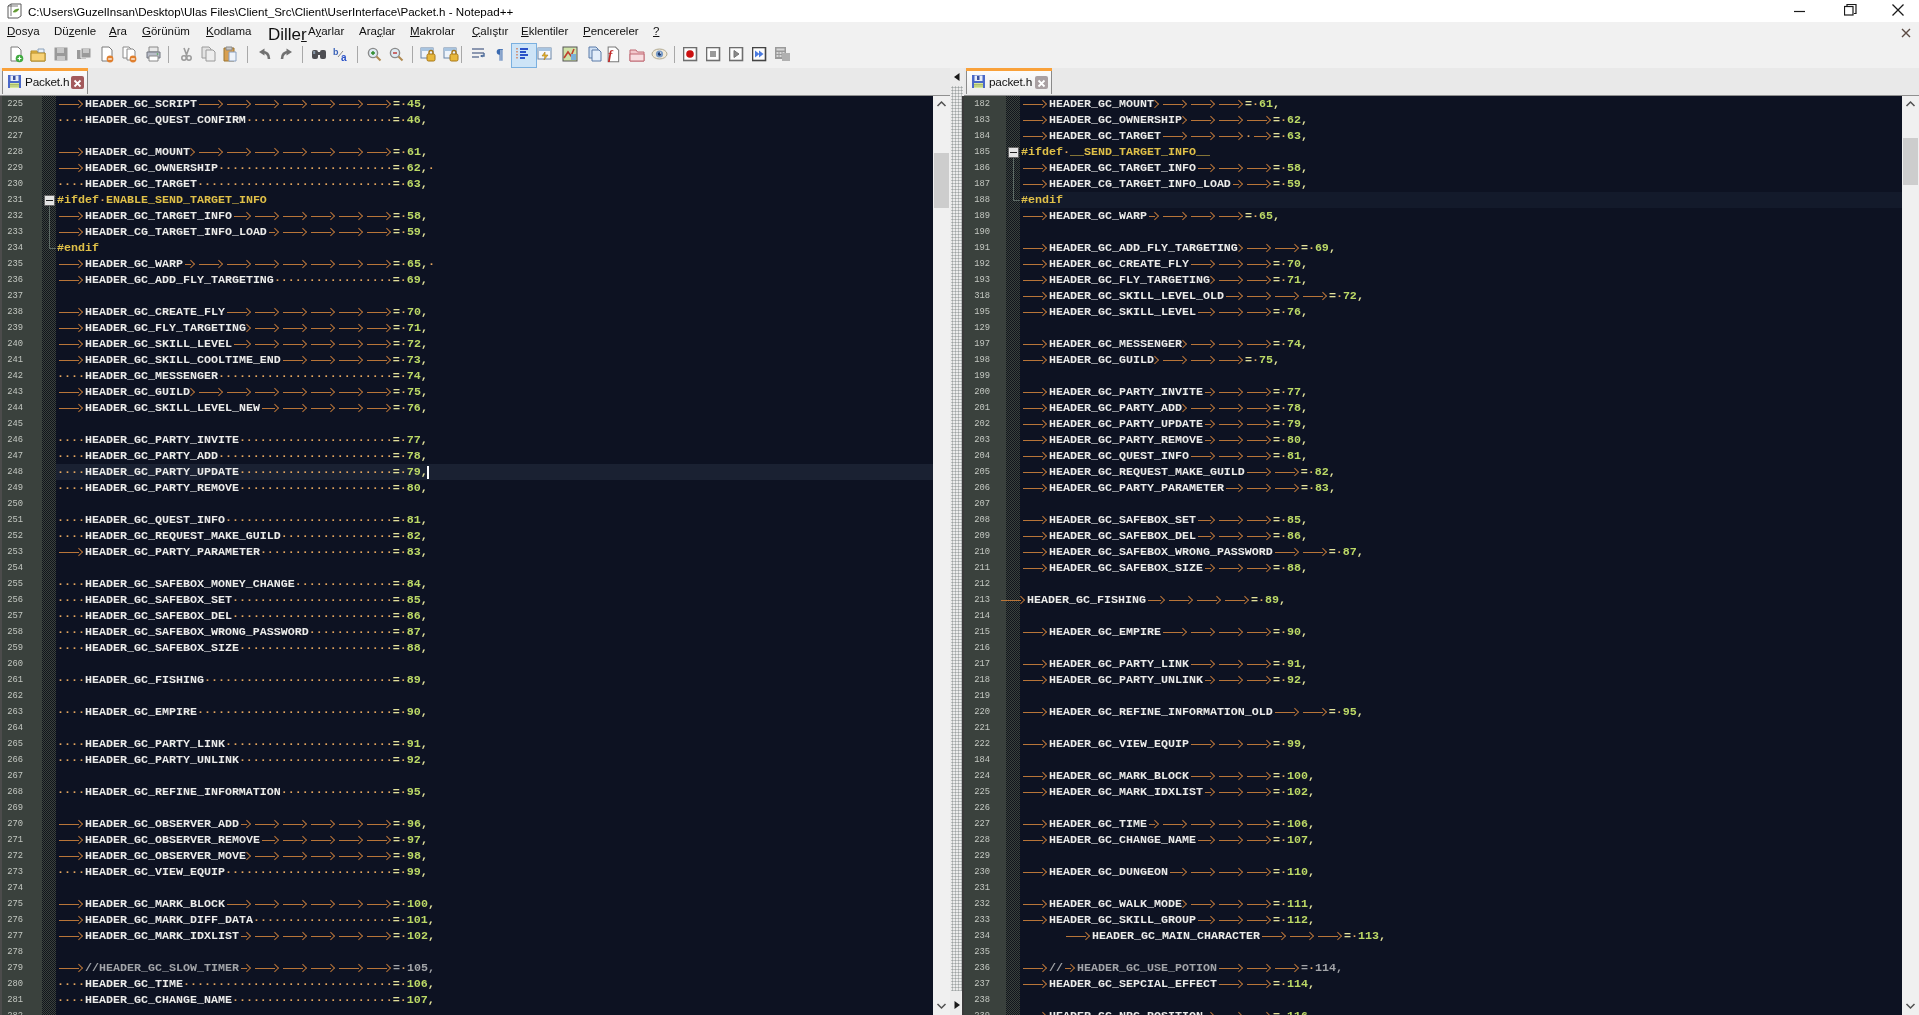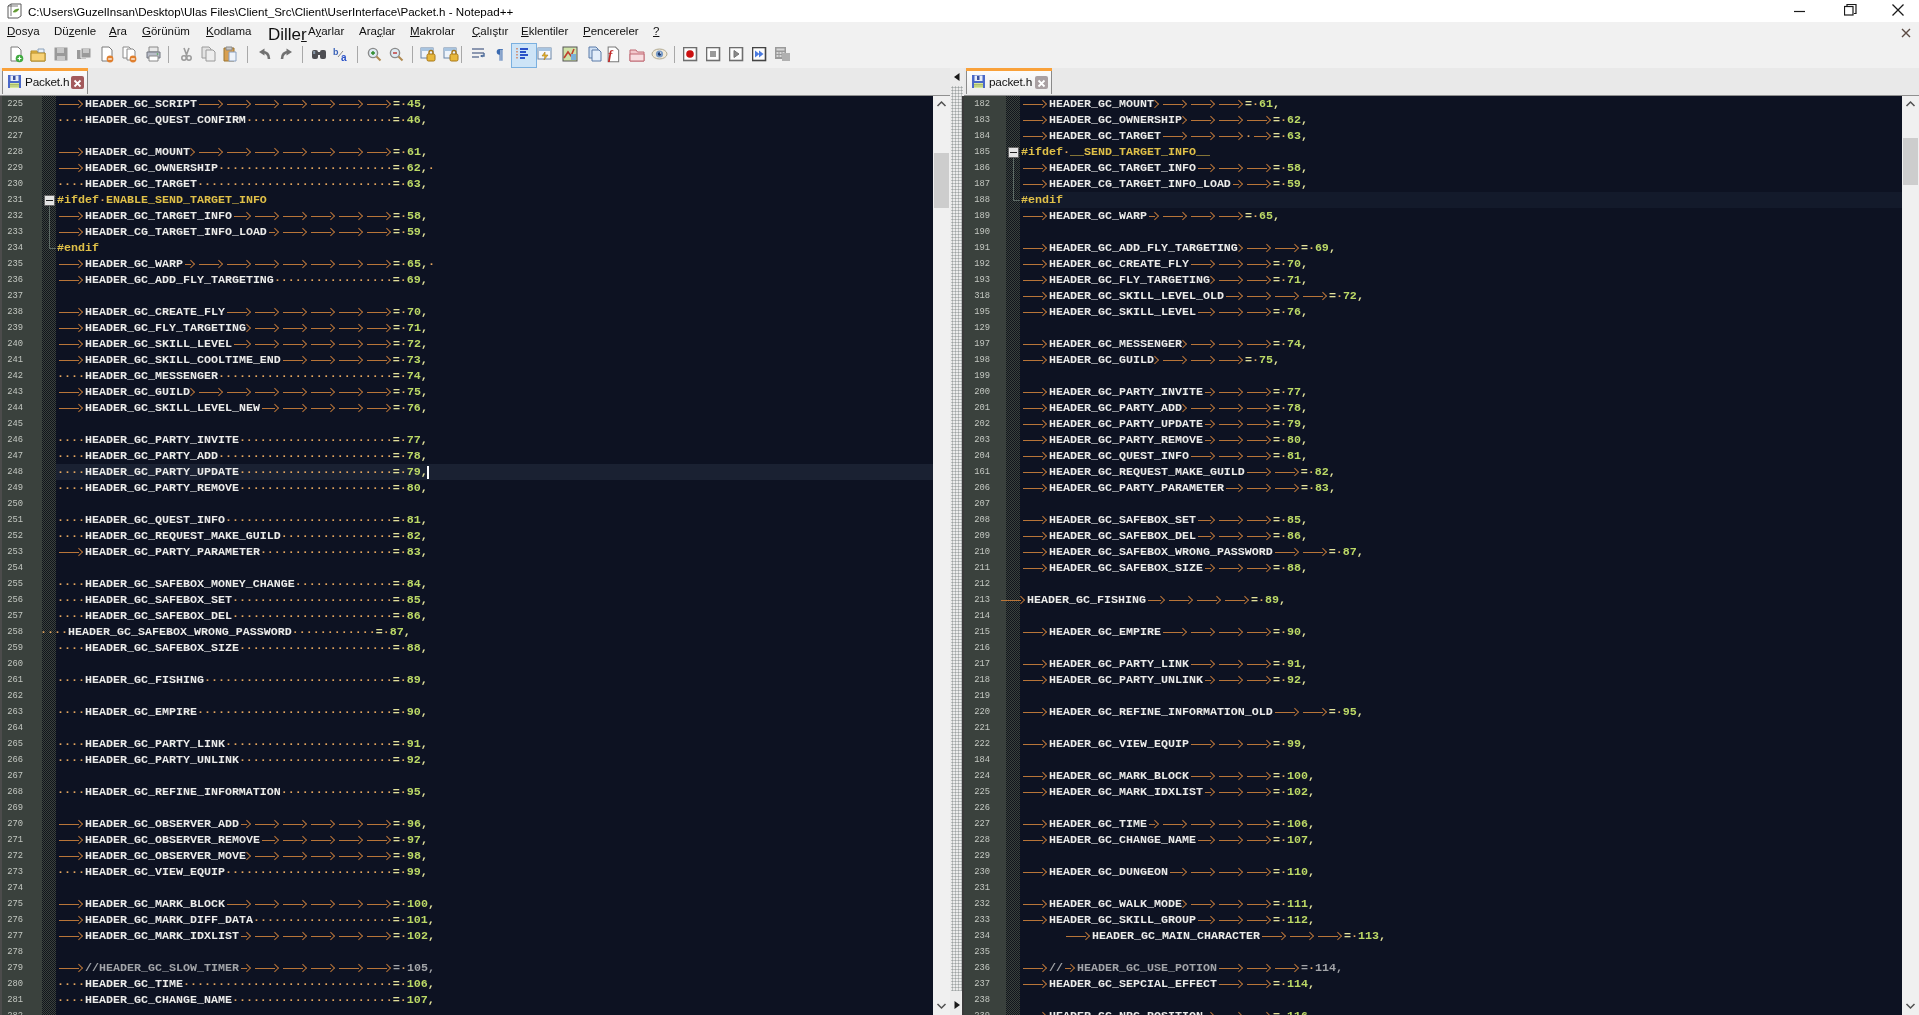--- a/index.html
+++ b/index.html
@@ -332,21 +332,21 @@
 <div class="ln" style="left:-7px;top:544px;width:30px">253</div>
 <div class="tl" style="left:57px;top:544px"><b class="tb" style="width:28px"></b><span class="ci">HEADER_GC_PARTY_PARAMETER</span><span class="cd">···················</span><span class="co">=</span><span class="cd">·</span><span class="cn">83</span><span class="co">,</span></div>
 <div class="ln" style="left:-7px;top:560px;width:30px">254</div>
 <div class="ln" style="left:-7px;top:576px;width:30px">255</div>
 <div class="tl" style="left:57px;top:576px"><span class="cd">····</span><span class="ci">HEADER_GC_SAFEBOX_MONEY_CHANGE</span><span class="cd">··············</span><span class="co">=</span><span class="cd">·</span><span class="cn">84</span><span class="co">,</span></div>
 <div class="ln" style="left:-7px;top:592px;width:30px">256</div>
 <div class="tl" style="left:57px;top:592px"><span class="cd">····</span><span class="ci">HEADER_GC_SAFEBOX_SET</span><span class="cd">·······················</span><span class="co">=</span><span class="cd">·</span><span class="cn">85</span><span class="co">,</span></div>
 <div class="ln" style="left:-7px;top:608px;width:30px">257</div>
 <div class="tl" style="left:57px;top:608px"><span class="cd">····</span><span class="ci">HEADER_GC_SAFEBOX_DEL</span><span class="cd">·······················</span><span class="co">=</span><span class="cd">·</span><span class="cn">86</span><span class="co">,</span></div>
 <div class="ln" style="left:-7px;top:624px;width:30px">258</div>
-<div class="tl" style="left:40px;top:624px"><span class="cd">····</span><span class="ci">HEADER_GC_SAFEBOX_WRONG_PASSWORD</span><span class="cd">············</span><span class="co">=</span><span class="cd">·</span><span class="cn">87</span><span class="co">,</span></div>
+<div class="tl" style="left:57px;top:624px"><span class="cd">····</span><span class="ci">HEADER_GC_SAFEBOX_WRONG_PASSWORD</span><span class="cd">············</span><span class="co">=</span><span class="cd">·</span><span class="cn">87</span><span class="co">,</span></div>
 <div class="ln" style="left:-7px;top:640px;width:30px">259</div>
 <div class="tl" style="left:57px;top:640px"><span class="cd">····</span><span class="ci">HEADER_GC_SAFEBOX_SIZE</span><span class="cd">······················</span><span class="co">=</span><span class="cd">·</span><span class="cn">88</span><span class="co">,</span></div>
 <div class="ln" style="left:-7px;top:656px;width:30px">260</div>
 <div class="ln" style="left:-7px;top:672px;width:30px">261</div>
 <div class="tl" style="left:57px;top:672px"><span class="cd">····</span><span class="ci">HEADER_GC_FISHING</span><span class="cd">···························</span><span class="co">=</span><span class="cd">·</span><span class="cn">89</span><span class="co">,</span></div>
 <div class="ln" style="left:-7px;top:688px;width:30px">262</div>
 <div class="ln" style="left:-7px;top:704px;width:30px">263</div>
 <div class="tl" style="left:57px;top:704px"><span class="cd">····</span><span class="ci">HEADER_GC_EMPIRE</span><span class="cd">····························</span><span class="co">=</span><span class="cd">·</span><span class="cn">90</span><span class="co">,</span></div>
 <div class="ln" style="left:-7px;top:720px;width:30px">264</div>
 <div class="ln" style="left:-7px;top:736px;width:30px">265</div>
@@ -428,21 +428,21 @@
 <div class="ln" style="left:960px;top:384px;width:30px">200</div>
 <div class="tl" style="left:1021px;top:384px"><b class="tb" style="width:28px"></b><span class="ci">HEADER_GC_PARTY_INVITE</span><b class="tb" style="width:14px"></b><b class="tb" style="width:28px"></b><b class="tb" style="width:28px"></b><span class="co">=</span><span class="cd">·</span><span class="cn">77</span><span class="co">,</span></div>
 <div class="ln" style="left:960px;top:400px;width:30px">201</div>
 <div class="tl" style="left:1021px;top:400px"><b class="tb" style="width:28px"></b><span class="ci">HEADER_GC_PARTY_ADD</span><b class="tb" style="width:7px"></b><b class="tb" style="width:28px"></b><b class="tb" style="width:28px"></b><b class="tb" style="width:28px"></b><span class="co">=</span><span class="cd">·</span><span class="cn">78</span><span class="co">,</span></div>
 <div class="ln" style="left:960px;top:416px;width:30px">202</div>
 <div class="tl" style="left:1021px;top:416px"><b class="tb" style="width:28px"></b><span class="ci">HEADER_GC_PARTY_UPDATE</span><b class="tb" style="width:14px"></b><b class="tb" style="width:28px"></b><b class="tb" style="width:28px"></b><span class="co">=</span><span class="cd">·</span><span class="cn">79</span><span class="co">,</span></div>
 <div class="ln" style="left:960px;top:432px;width:30px">203</div>
 <div class="tl" style="left:1021px;top:432px"><b class="tb" style="width:28px"></b><span class="ci">HEADER_GC_PARTY_REMOVE</span><b class="tb" style="width:14px"></b><b class="tb" style="width:28px"></b><b class="tb" style="width:28px"></b><span class="co">=</span><span class="cd">·</span><span class="cn">80</span><span class="co">,</span></div>
 <div class="ln" style="left:960px;top:448px;width:30px">204</div>
 <div class="tl" style="left:1021px;top:448px"><b class="tb" style="width:28px"></b><span class="ci">HEADER_GC_QUEST_INFO</span><b class="tb" style="width:28px"></b><b class="tb" style="width:28px"></b><b class="tb" style="width:28px"></b><span class="co">=</span><span class="cd">·</span><span class="cn">81</span><span class="co">,</span></div>
-<div class="ln" style="left:960px;top:464px;width:30px">161</div>
+<div class="ln" style="left:960px;top:464px;width:30px">205</div>
 <div class="tl" style="left:1021px;top:464px"><b class="tb" style="width:28px"></b><span class="ci">HEADER_GC_REQUEST_MAKE_GUILD</span><b class="tb" style="width:28px"></b><b class="tb" style="width:28px"></b><span class="co">=</span><span class="cd">·</span><span class="cn">82</span><span class="co">,</span></div>
 <div class="ln" style="left:960px;top:480px;width:30px">206</div>
 <div class="tl" style="left:1021px;top:480px"><b class="tb" style="width:28px"></b><span class="ci">HEADER_GC_PARTY_PARAMETER</span><b class="tb" style="width:21px"></b><b class="tb" style="width:28px"></b><b class="tb" style="width:28px"></b><span class="co">=</span><span class="cd">·</span><span class="cn">83</span><span class="co">,</span></div>
 <div class="ln" style="left:960px;top:496px;width:30px">207</div>
 <div class="ln" style="left:960px;top:512px;width:30px">208</div>
 <div class="tl" style="left:1021px;top:512px"><b class="tb" style="width:28px"></b><span class="ci">HEADER_GC_SAFEBOX_SET</span><b class="tb" style="width:21px"></b><b class="tb" style="width:28px"></b><b class="tb" style="width:28px"></b><span class="co">=</span><span class="cd">·</span><span class="cn">85</span><span class="co">,</span></div>
 <div class="ln" style="left:960px;top:528px;width:30px">209</div>
 <div class="tl" style="left:1021px;top:528px"><b class="tb" style="width:28px"></b><span class="ci">HEADER_GC_SAFEBOX_DEL</span><b class="tb" style="width:21px"></b><b class="tb" style="width:28px"></b><b class="tb" style="width:28px"></b><span class="co">=</span><span class="cd">·</span><span class="cn">86</span><span class="co">,</span></div>
 <div class="ln" style="left:960px;top:544px;width:30px">210</div>
 <div class="tl" style="left:1021px;top:544px"><b class="tb" style="width:28px"></b><span class="ci">HEADER_GC_SAFEBOX_WRONG_PASSWORD</span><b class="tb" style="width:28px"></b><b class="tb" style="width:28px"></b><span class="co">=</span><span class="cd">·</span><span class="cn">87</span><span class="co">,</span></div>

